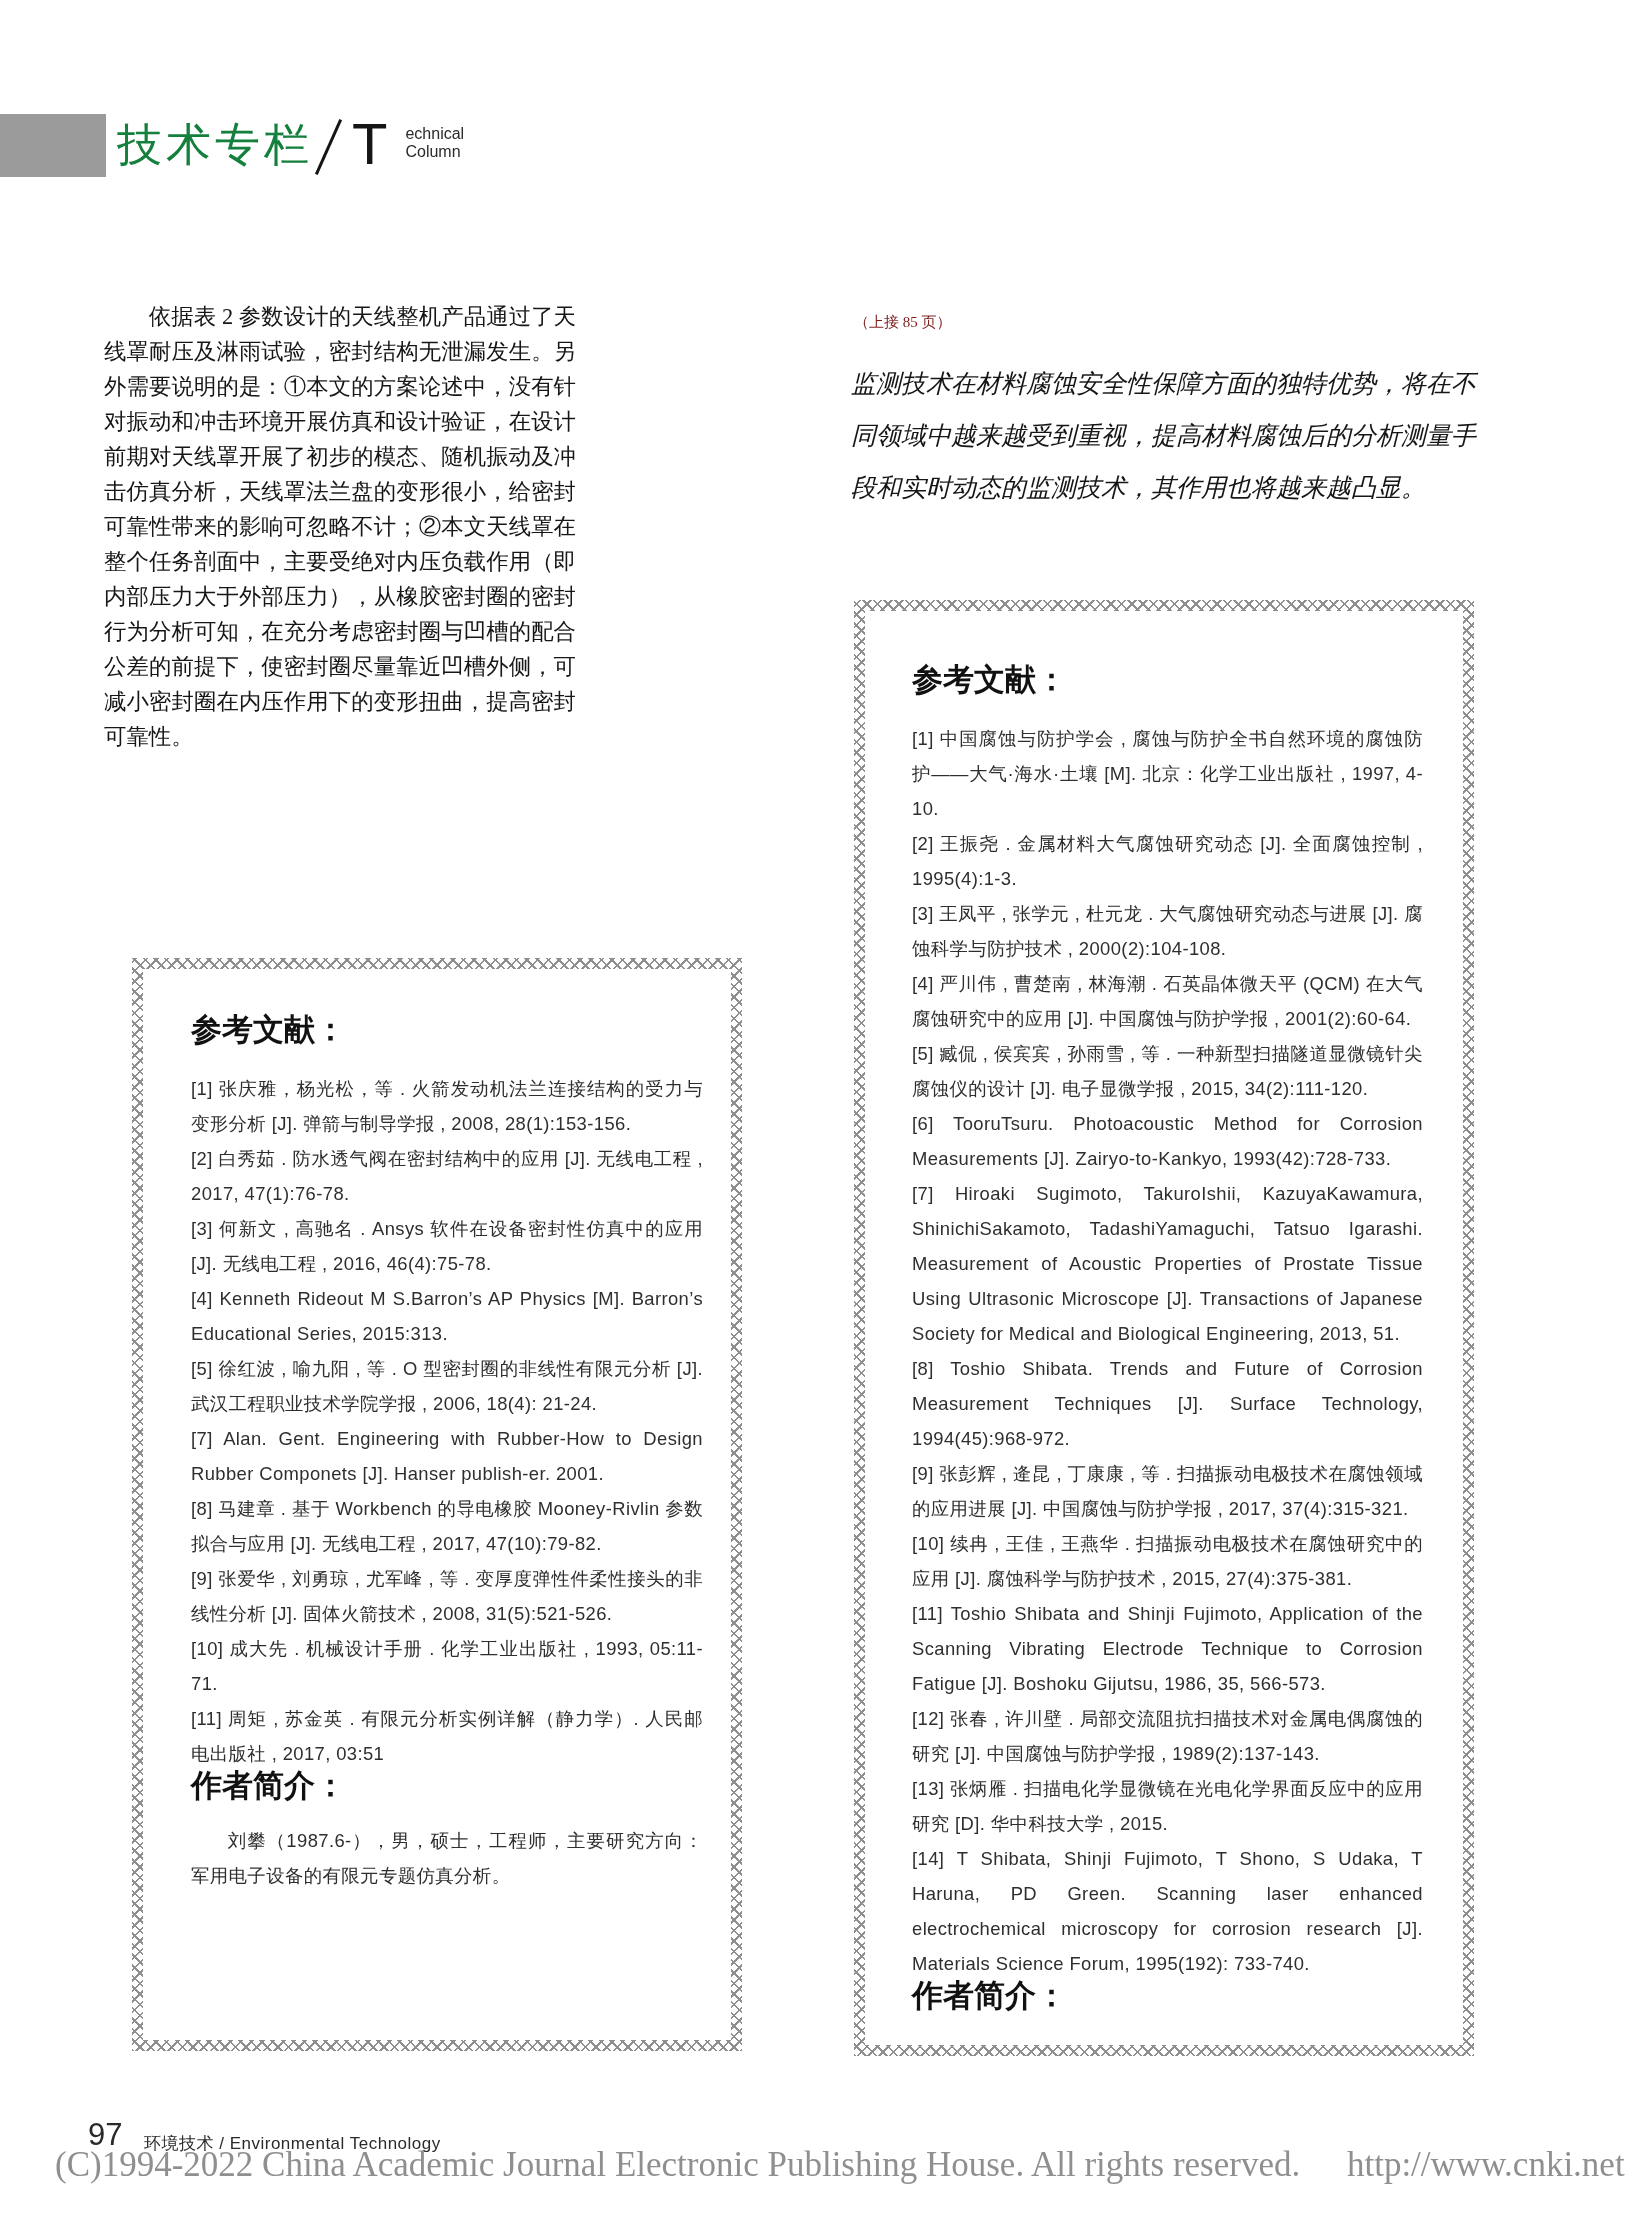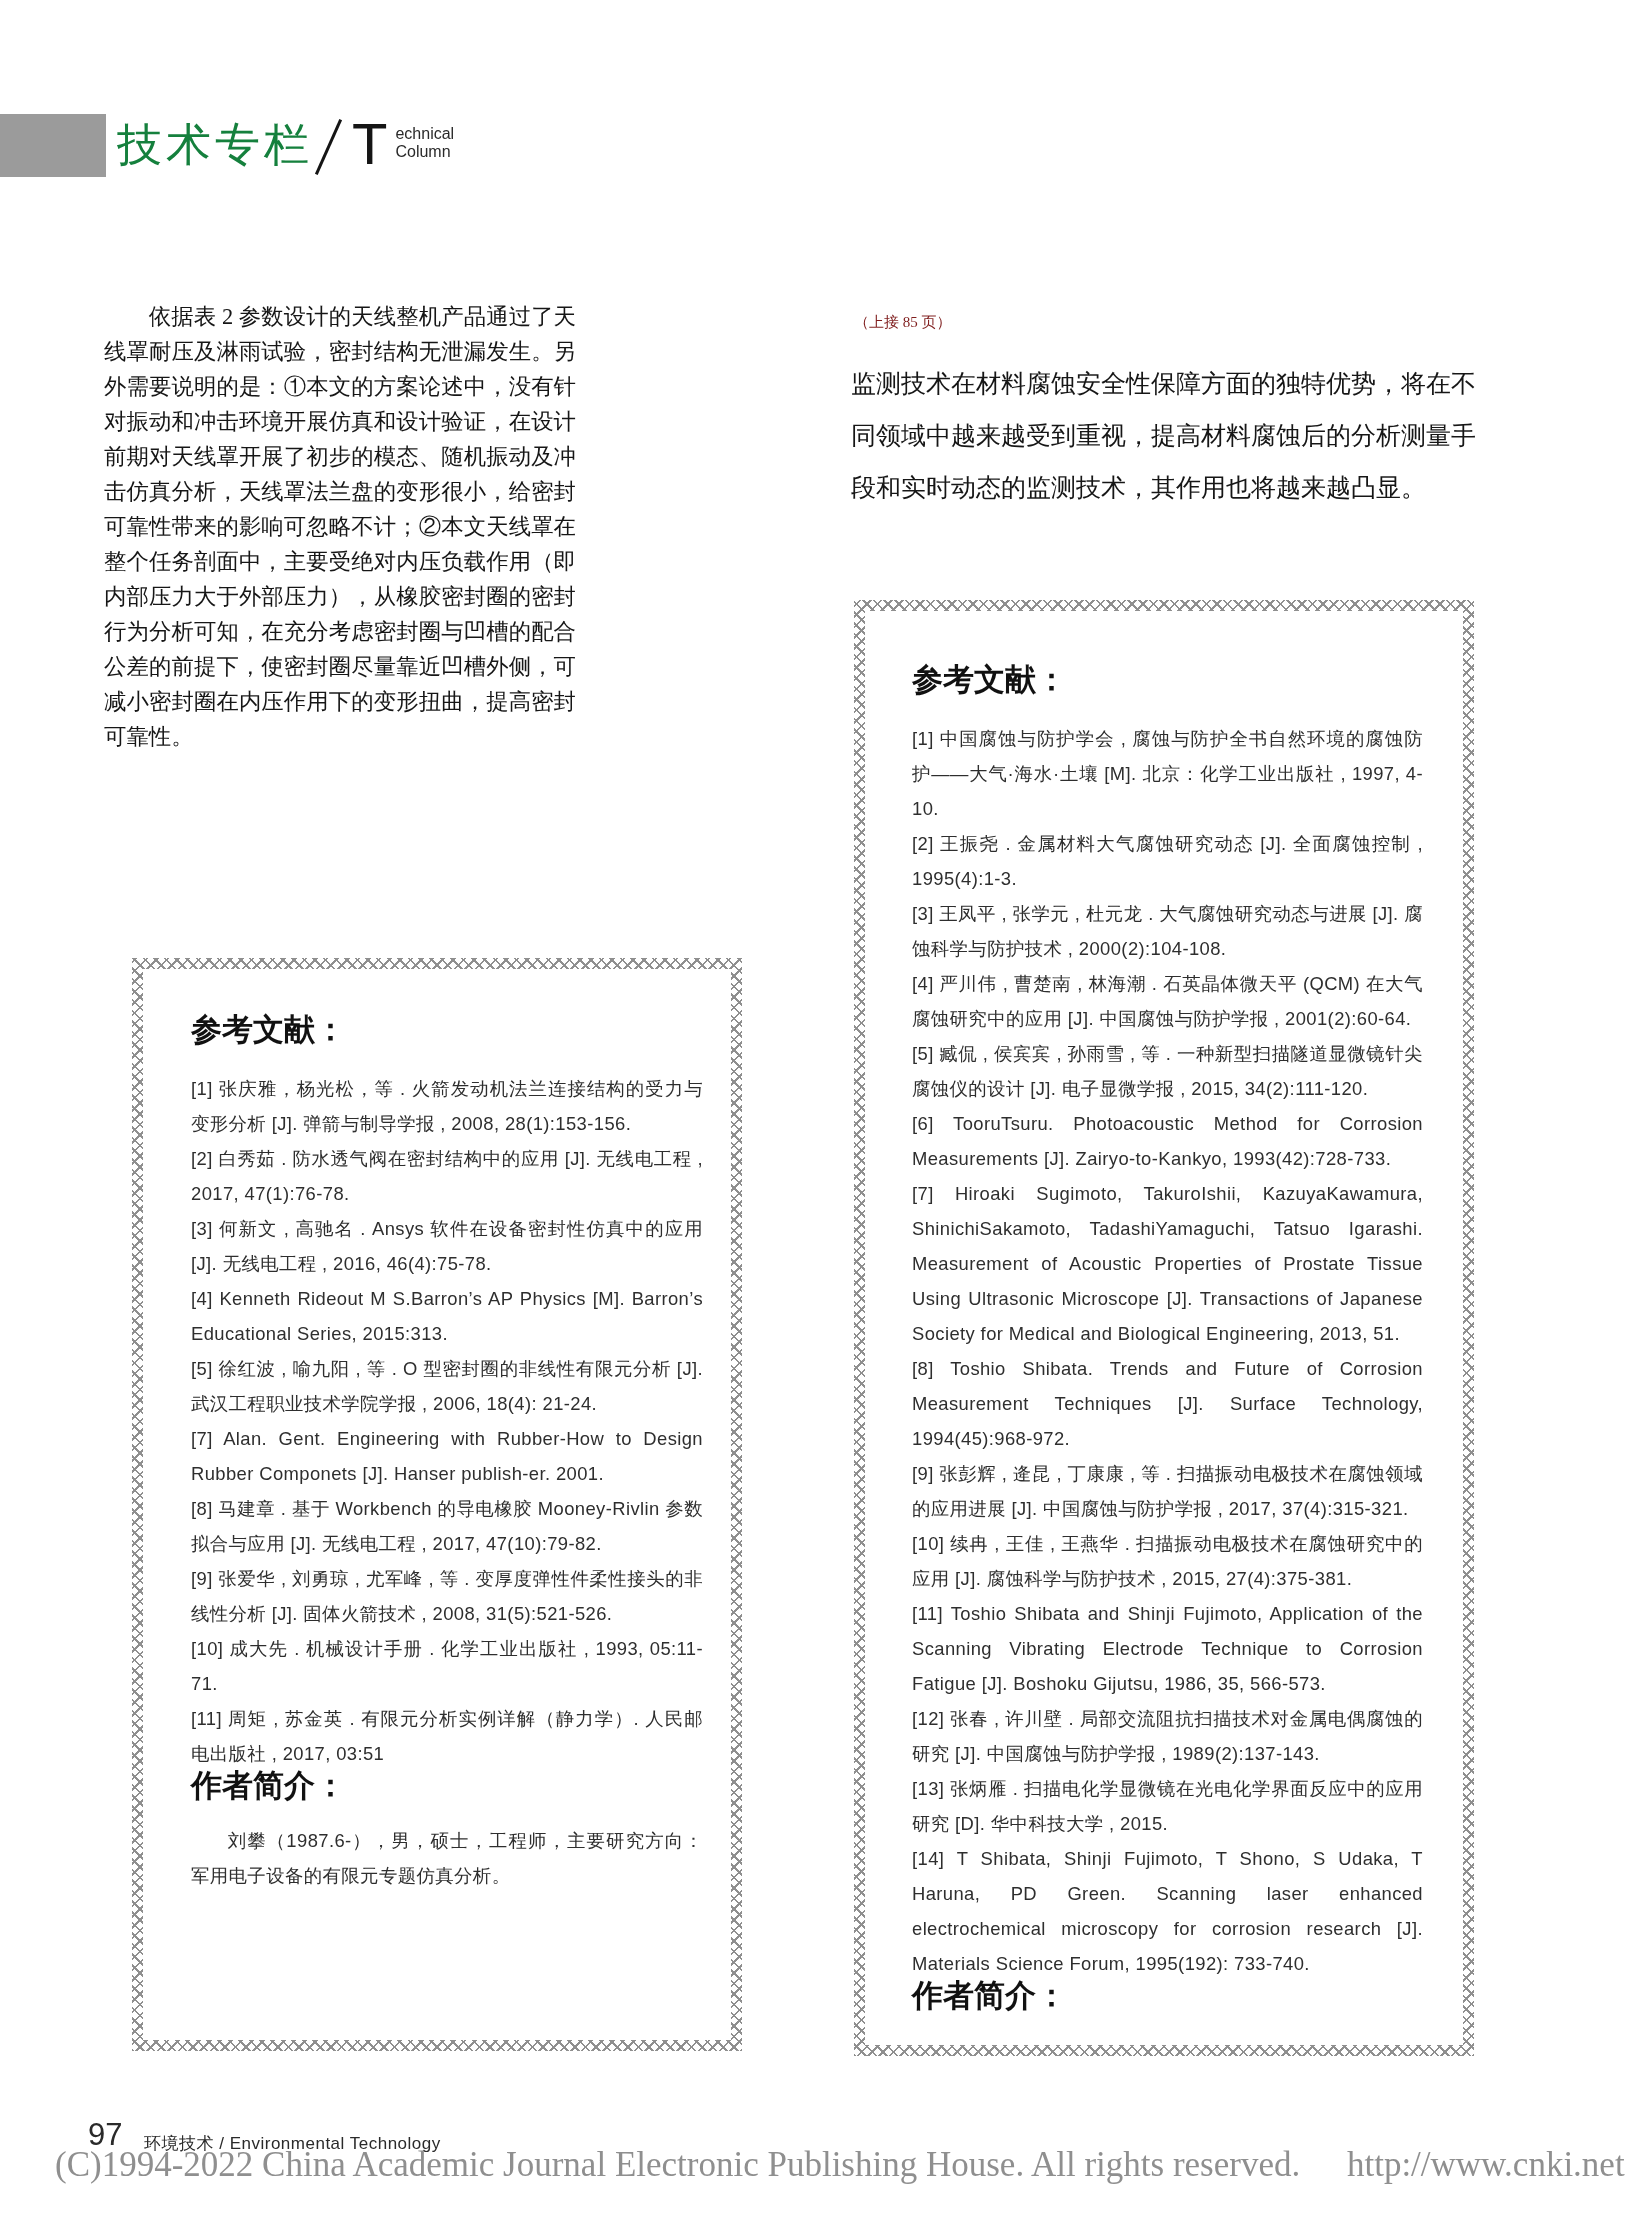--- a/index.html
+++ b/index.html
@@ -6,32 +6,32 @@
   body{
     width:1646px;height:2234px;position:relative;background:#ffffff;
     font-family:"Liberation Sans",sans-serif;color:#1c1c1c;overflow:hidden;
   }
   
   .header-bar{position:absolute;left:0;top:114px;width:106px;height:63px;background:#9b9b9b;}
   .header{position:absolute;left:117px;top:115px;display:flex;align-items:flex-start;}
   .header-cn{font-size:45px;letter-spacing:4px;line-height:60px;color:#15803d;}
   .header-slash{width:3px;height:60px;background:#151515;transform:rotate(24deg);margin:2px 22px 0 14px;}
   .header-T{font-size:58px;line-height:58px;color:#151515;}
-  .header-en{margin:10px 0 0 8px;font-size:16px;line-height:18px;color:#2a2a2a;}
+  .header-en{margin:10px 0 0 18px;font-size:16px;line-height:18px;color:#2a2a2a;}
   
   .left-col{position:absolute;left:104px;top:299px;width:472px;}
   .left-col p{
     margin:0;font-family:Liberation Serif, serif;font-size:22.4px;line-height:35px;
     text-align:justify;text-indent:2em;color:#161616;
   }
   .cont-note{position:absolute;left:854px;top:313px;font-family:"Liberation Serif",serif;font-size:15px;color:#7f1d1d;}
   .right-col{position:absolute;left:851px;top:358px;width:625px;}
   .right-col p{
     margin:0;font-family:"Liberation Serif",serif;font-size:25px;line-height:52px;
-    text-align:justify;color:#161616;
+    text-align:justify;color:#161616;font-style:italic;
   }
   
   .fancy-box{
     position:absolute;box-sizing:border-box;padding:11px;
     background:
       repeating-linear-gradient(45deg,#8f8f8f 0 1.8px,transparent 1.8px 7.5px),
       repeating-linear-gradient(-45deg,#8f8f8f 0 1.8px,transparent 1.8px 7.5px);
   }
   .box-inner{
     box-sizing:border-box;width:100%;height:100%;background:#ffffff;overflow:hidden;

